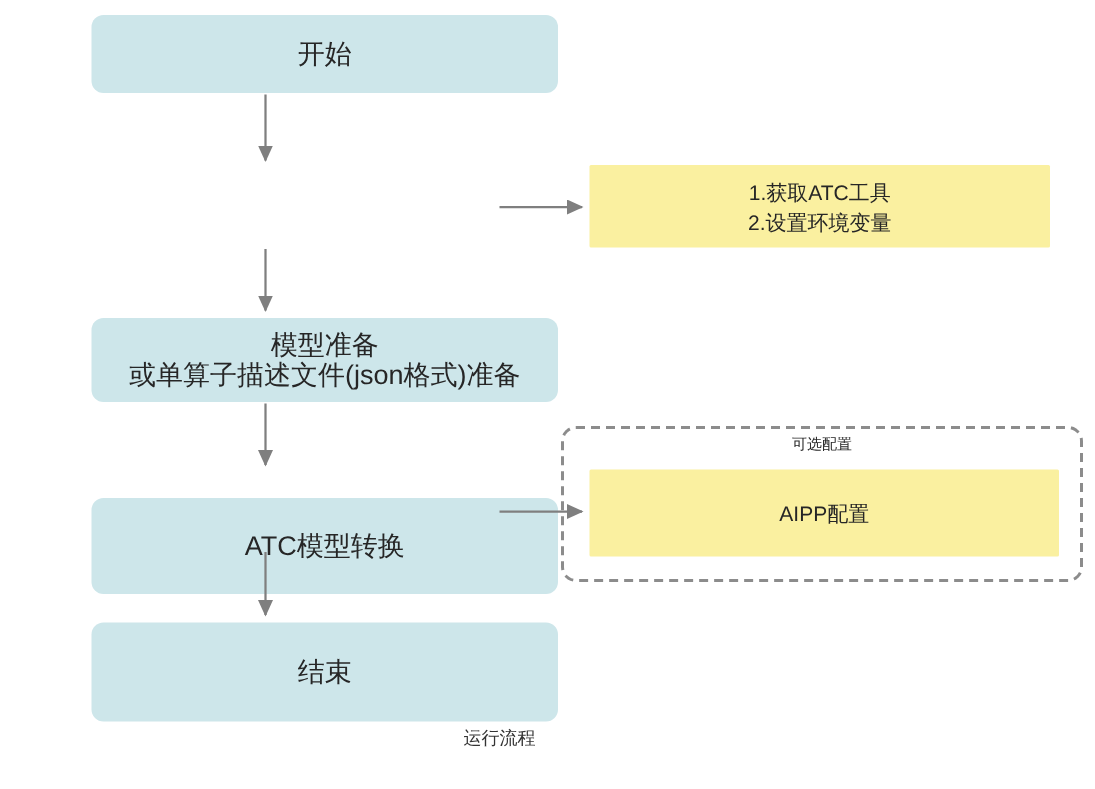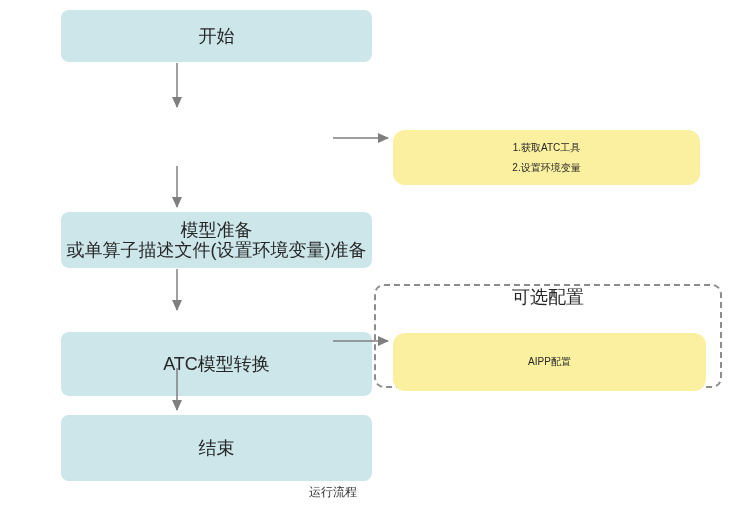--- a/index.html
+++ b/index.html
@@ -14,56 +14,56 @@
     text-align:center; font-size:18px; line-height:20px;
     white-space:pre-line; color:#262626;margin-left:40px;
   }
   .node-start { top:10px;  height:52px; }
   .node-env   { top:112px; height:53px; }
   .node-model { top:212px; height:56px; }
   .node-atc   { top:332px; height:64px; }
   .node-end   { top:415px; height:66px; }
 
   .note {
-    position:absolute; background:#faf0a0; border-radius:12px;
+    position:absolute; background:#faf0a0; border-radius:1px;
     display:flex; align-items:center; justify-content:center;
-    text-align:center; font-size:10px; line-height:20px;
-    white-space:pre-line; color:#262626;margin-top:20px;
+    text-align:center; font-size:14px; line-height:20px;
+    white-space:pre-line; color:#262626;
   }
   .note-env  { left:393px; top:110px; width:307px; height:55px; }
   .note-aipp { left:393px; top:313px; width:313px; height:58px; }
 
   .group {
     position:absolute; left:374px; top:284px; width:348px; height:104px;
     border:2px dashed #8c8c8c; border-radius:10px; box-sizing:border-box;
     background:transparent;
   }
   .group-title {
     position:absolute; top:1px; left:0; right:0;
-    text-align:center; font-size:18px; line-height:20px; color:#262626;
+    text-align:center; font-size:10px; line-height:20px; color:#262626;
   }
 
   .caption {
     position:absolute; left:273px; top:483px; width:120px;
     text-align:center; font-size:12px; line-height:18px; color:#333333;
   }
 
   svg.arrows {
     position:absolute; left:0; top:0; width:730px; height:526px;
     pointer-events:none;
   }
 </style>
 </head>
 <body>
 
 <div class="canvas">
 
   <div class="node node-start">开始</div>
   <div class="node node-model">模型准备
-或单算子描述文件(设置环境变量)准备</div>
+或单算子描述文件(json格式)准备</div>
   <div class="node node-atc">ATC模型转换</div>
   <div class="node node-end">结束</div>
 
   <div class="group">
     <div class="group-title">可选配置</div>
   </div>
 
   <div class="note note-env">1.获取ATC工具
 2.设置环境变量</div>
   <div class="note note-aipp">AIPP配置</div>

